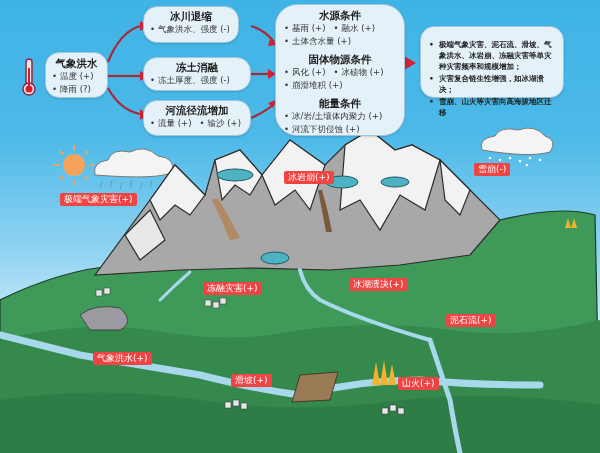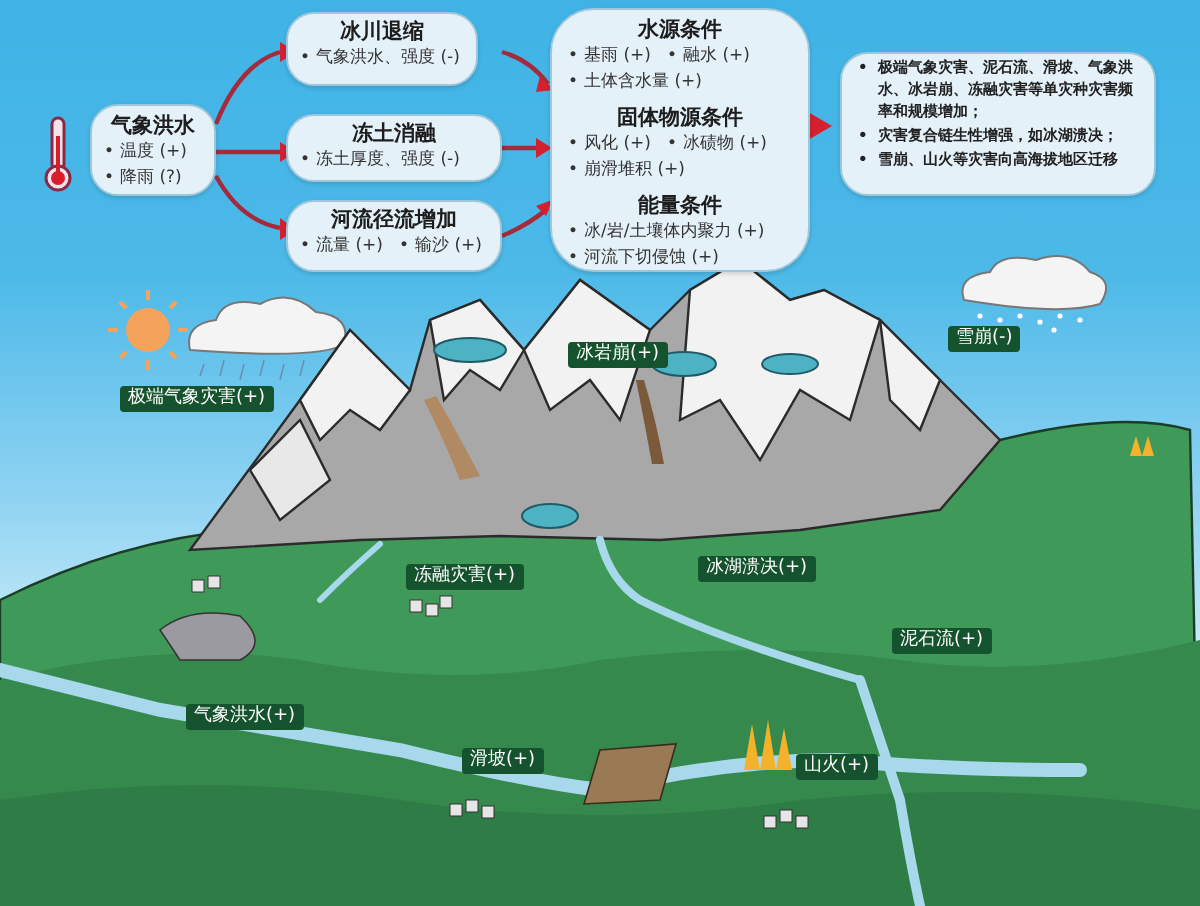--- a/index.html
+++ b/index.html
@@ -24,29 +24,29 @@
   .box .item { font-size: 8.5px; line-height: 13px; color: #333; white-space: nowrap; }
   .box .item::before { content: "\2022"; margin-right: 3px; color: #333; }
   .row { display: flex; gap: 8px; }
 
   #box-climate { left: 45px; top: 52px; width: 63px; height: 46px; padding: 3px 6px; }
   #box-glacier { left: 143px; top: 6px; width: 96px; height: 37px; padding: 2px 6px; }
   #box-permafrost { left: 143px; top: 57px; width: 108px; height: 34px; padding: 2px 6px; }
   #box-runoff { left: 143px; top: 100px; width: 108px; height: 36px; padding: 2px 6px; }
   #box-conditions { left: 275px; top: 4px; width: 130px; height: 132px; padding: 2px 8px; border-radius: 22px; }
   #box-conditions .title { margin-top: 1px; }
-  #box-results { left: 420px; top: 26px; width: 158px; height: 72px; padding: 1px 8px; border-radius: 14px; }
+  #box-results { left: 420px; top: 26px; width: 144px; height: 72px; padding: 12px 8px; border-radius: 14px; }
   #box-results .bullet { font-size: 7.5px; line-height: 11px; color: #222; font-weight: bold; position: relative; padding-left: 10px; margin-bottom: 1px; }
   #box-results .bullet::before { content: "\2022"; position: absolute; left: 0; top: 0; }
 
   .thermo { position: absolute; left: 22px; top: 58px; width: 14px; height: 38px; }
 
   .label {
     position: absolute;
-    background: #14532d;
+    background: #ef4444;
     color: #fff;
     font-size: 9px;
     line-height: 13px;
     padding: 0 4px;
     border-radius: 2px;
     white-space: nowrap;
   }
 </style>
 </head>
 <body>

